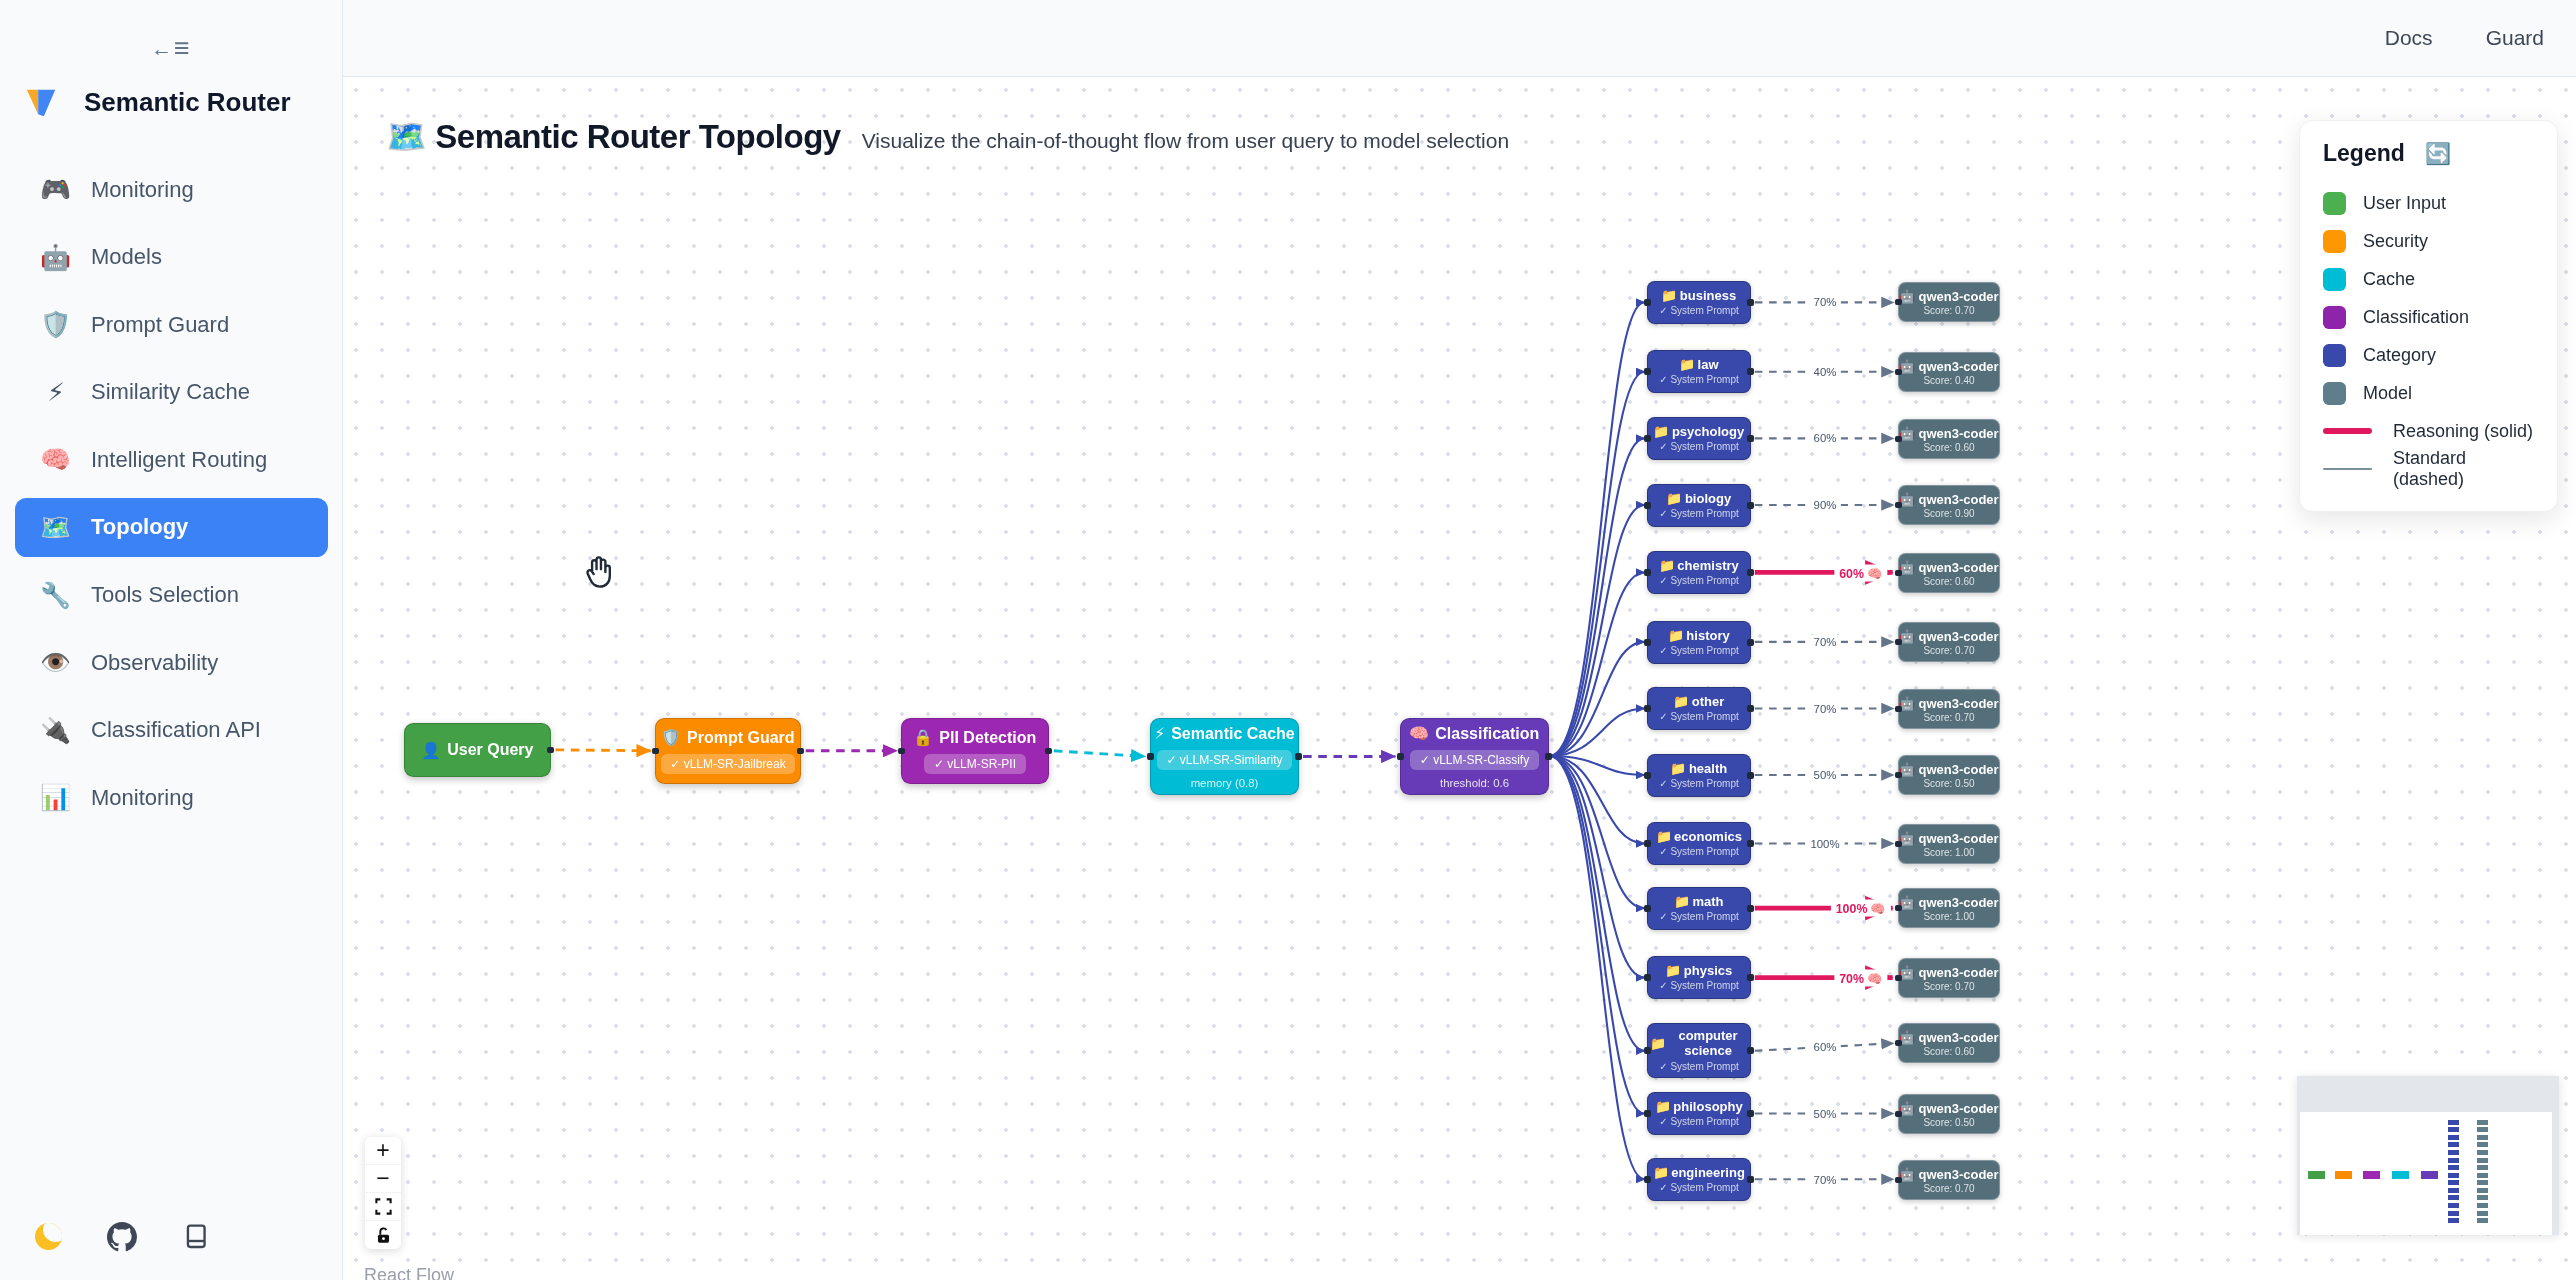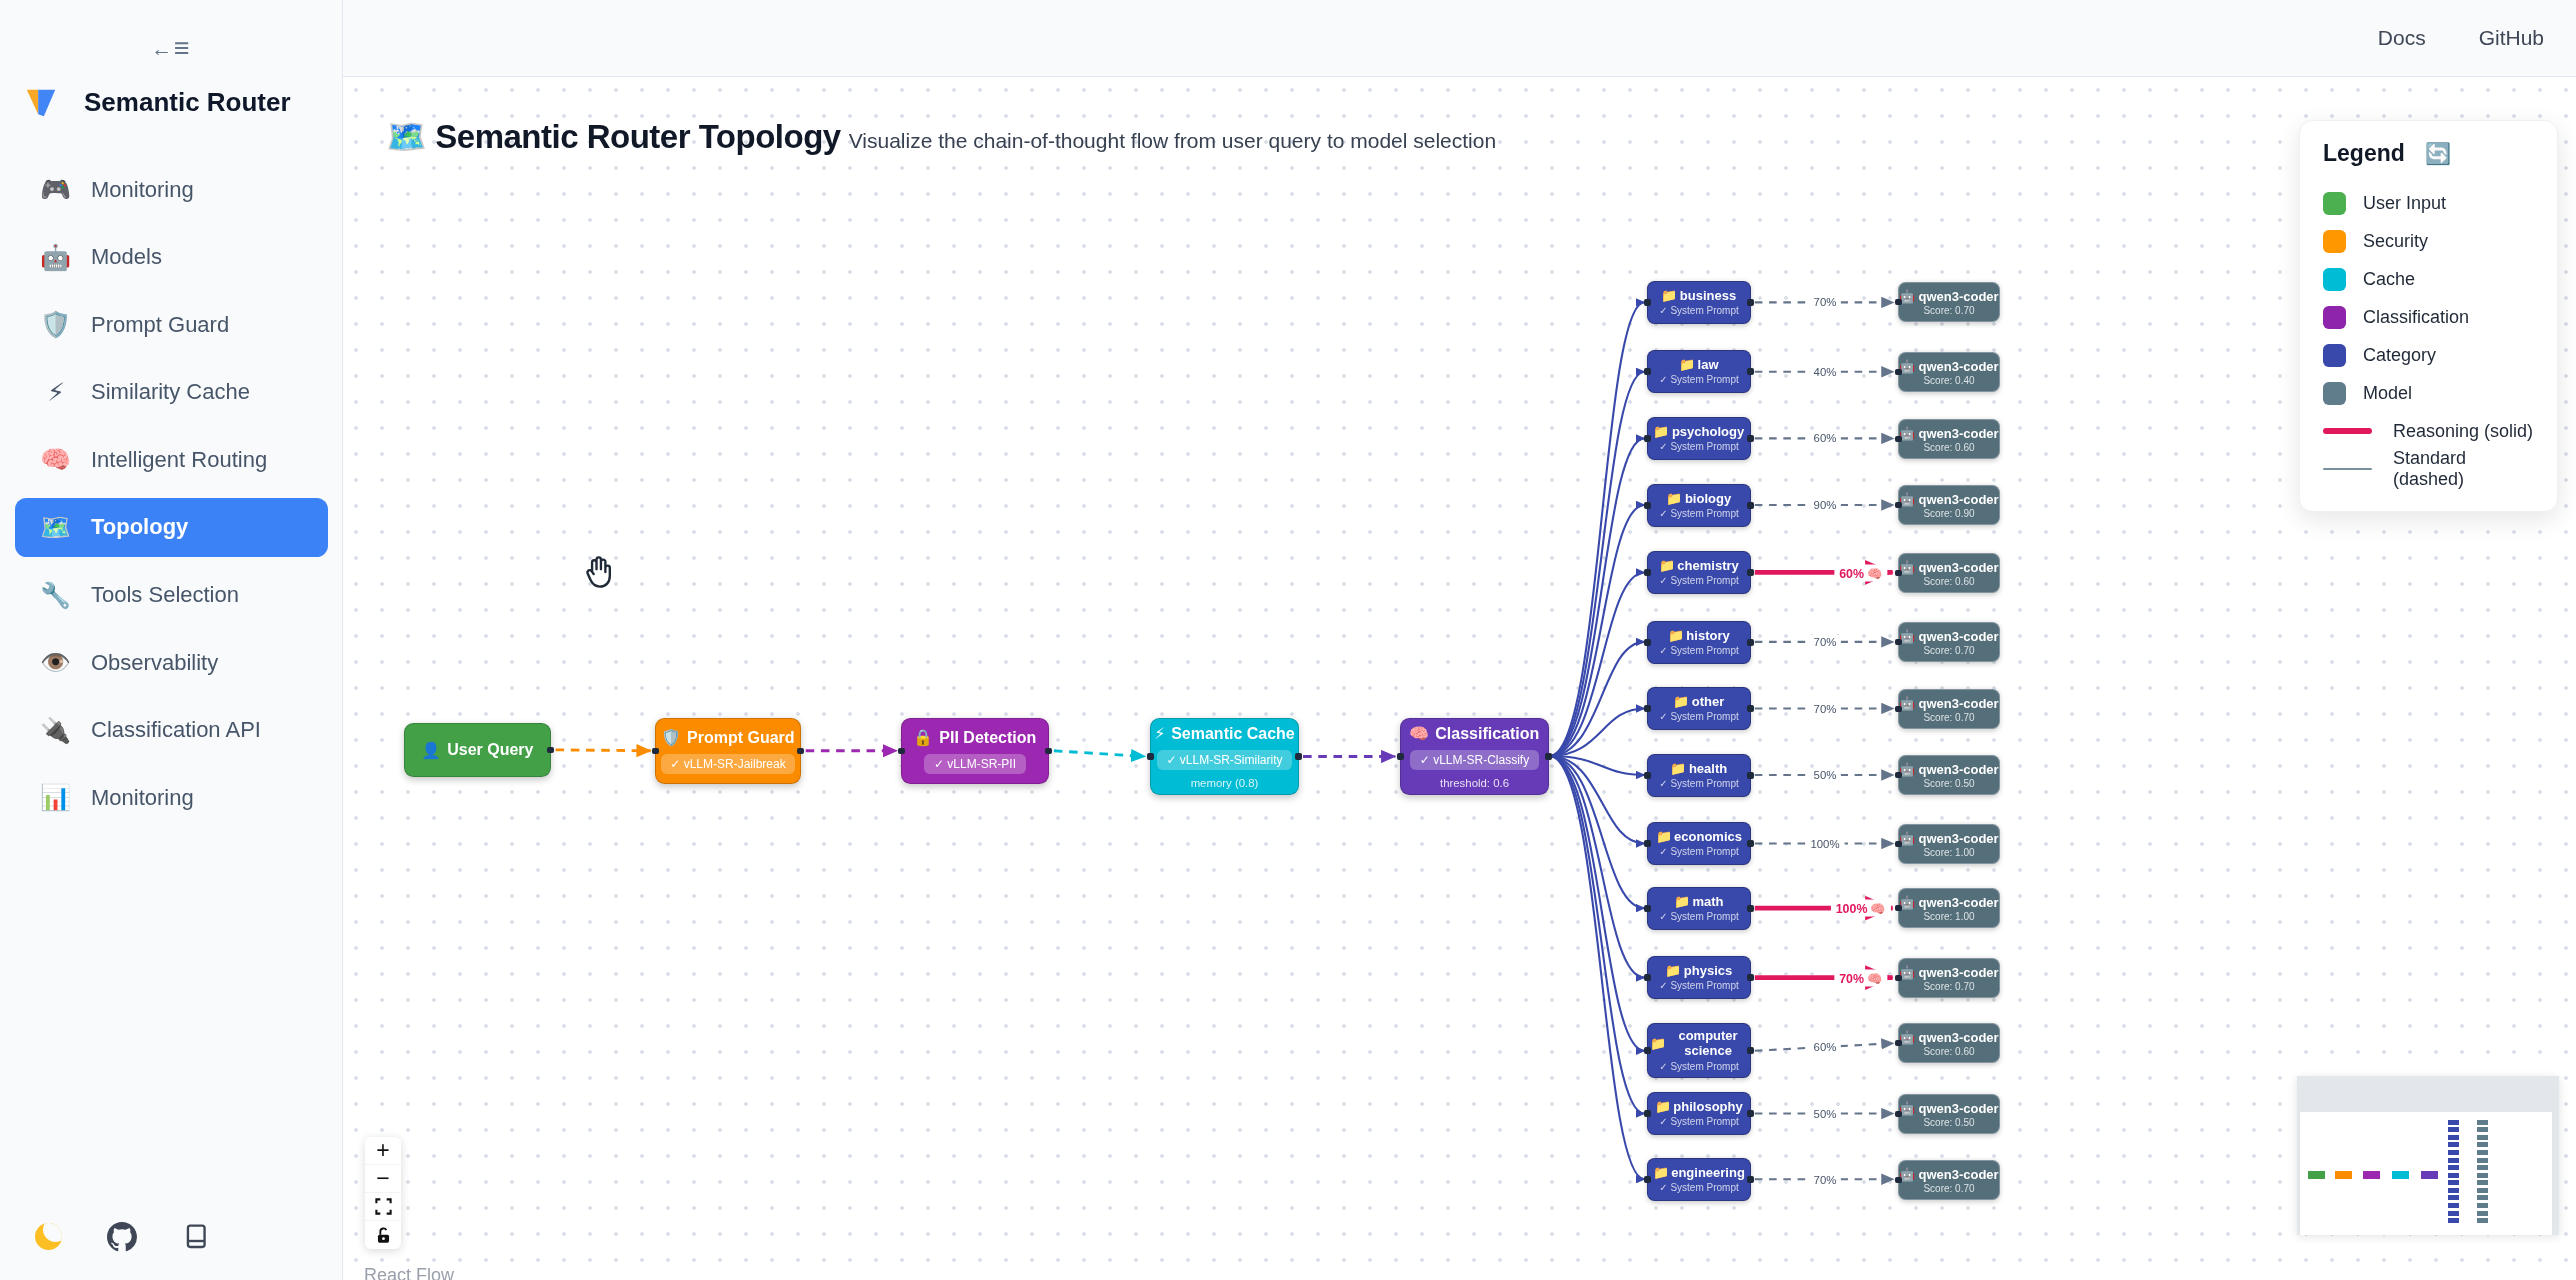--- a/index.html
+++ b/index.html
@@ -30,21 +30,21 @@
   
   .topbar{position:absolute;left:343px;top:0;width:2233px;height:77px;background:#f8fafc;
     border-bottom:1px solid #e2e8f0;display:flex;align-items:center;justify-content:flex-end;
     gap:53px;padding-right:32px;z-index:9;}
   .top-link{font-size:21px;color:#3f4756;cursor:pointer;}
 
   
   .canvas{position:absolute;left:343px;top:77px;width:2233px;height:1203px;background:#fff;
     background-image:radial-gradient(#dbe0e8 1.6px,transparent 1.6px);background-size:26px 26px;}
   #edges{position:absolute;left:0;top:0;z-index:1;}
-  .page-head{position:absolute;left:43px;top:40px;z-index:4;display:flex;align-items:baseline;gap:8px;}
+  .page-head{position:absolute;left:43px;top:40px;z-index:4;display:flex;align-items:baseline;gap:21px;}
   .page-title{font-size:33px;font-weight:bold;color:#111827;letter-spacing:-0.5px;}
   .page-subtitle{font-size:21px;color:#374151;}
 
   
   .pnode{position:absolute;z-index:3;border-radius:9.5px;color:#fff;display:flex;flex-direction:column;
     align-items:center;justify-content:center;gap:6.7px;border:1.9px solid rgba(0,0,0,.18);
     box-shadow:0 2.9px 7.6px rgba(0,0,0,.22);cursor:grab;}
   .pnode-title{font-size:16px;font-weight:bold;display:flex;align-items:center;gap:5.7px;}
   .pnode-badge{font-size:12px;background:rgba(255,255,255,.26);border-radius:5.7px;padding:2.9px 9.5px;}
   .pnode-sub{font-size:11.4px;color:rgba(255,255,255,.85);}
@@ -166,21 +166,21 @@
       <svg width="28.5" height="28.5" viewBox="0 0 24 24" fill="none" stroke="#3f4756" stroke-width="2">
         <rect x="5" y="3" width="14" height="18" rx="2"></rect>
           <line x1="5" y1="16" x2="19" y2="16"></line>
       </svg>
     </div>
   </div>
 </aside>
 
 <header class="topbar" id="topbar">
     <span class="top-link">Docs</span>
-    <span class="top-link">GitHub</span>
+    <span class="top-link">Guard</span>
   </header>
 
 <main class="canvas" id="canvas">
   <svg id="edges" width="2233" height="1203" viewBox="0 0 2347 1265">
       <defs>
         <marker id="m-std" markerWidth="14" markerHeight="12" refX="13" refY="6" orient="auto" markerUnits="userSpaceOnUse">
           <path d="M0 0 L14 6 L0 12 Z" fill="#64748b"></path>
         </marker>
         <marker id="m-fan" markerWidth="10" markerHeight="9" refX="9" refY="4.5" orient="auto" markerUnits="userSpaceOnUse">
           <path d="M0 0 L10 4.5 L0 9 Z" fill="#3949ab"></path>

